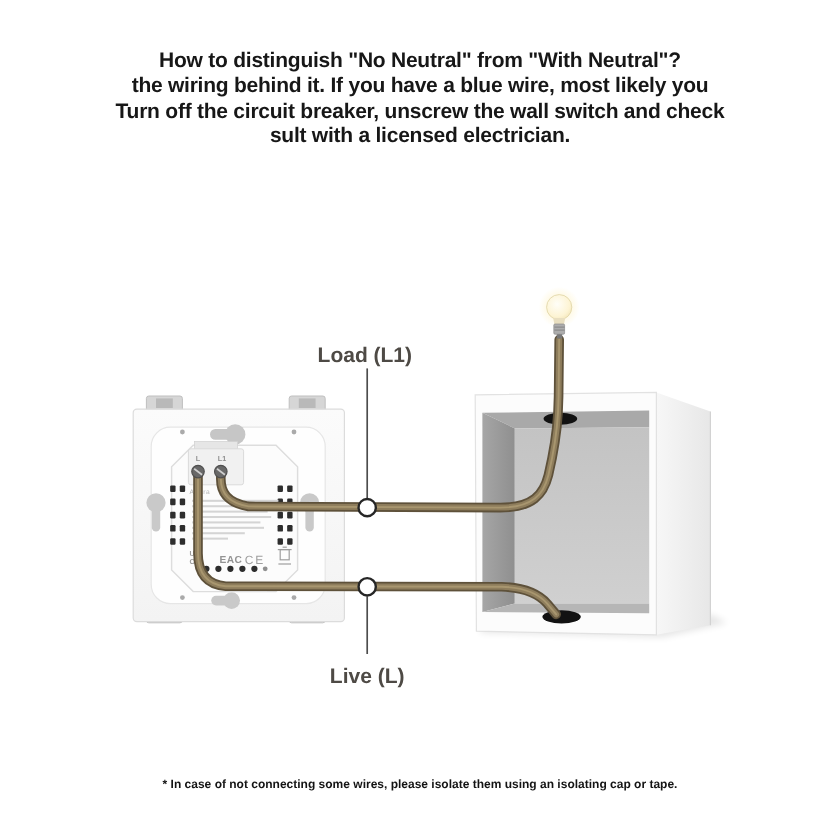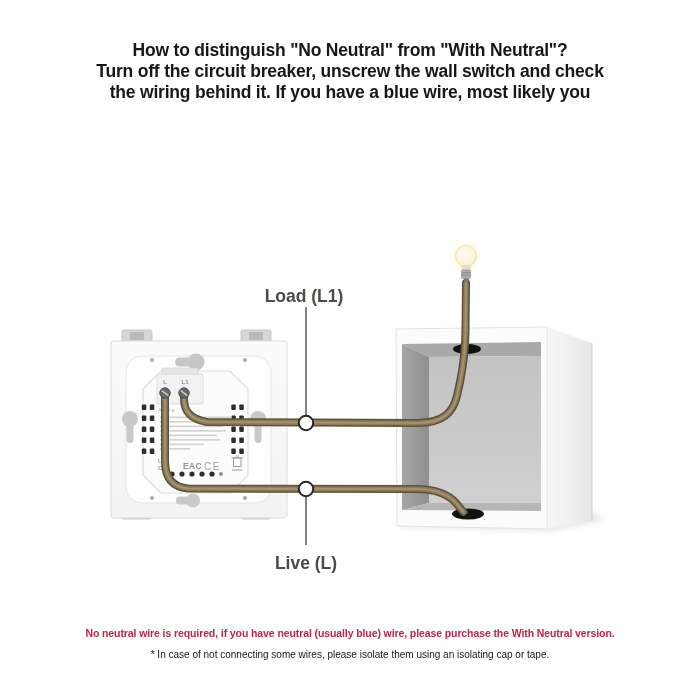--- a/index.html
+++ b/index.html
@@ -5,32 +5,33 @@
   html,body{margin:0;padding:0;background:#e9e9e9;}
   .page{position:relative;width:700px;height:700px;background:#ffffff;overflow:hidden;
         font-family:"Liberation Sans",sans-serif;}
   .heading{position:absolute;top:40px;left:28px;right:28px;text-align:center;
            font-weight:bold;font-size:17.5px;line-height:20.8px;color:#171717;
            letter-spacing:-0.2px;}
   .diagram-svg{position:absolute;left:0;top:0;width:700px;height:700px;}
   .note-red{position:absolute;top:627px;left:10px;right:10px;text-align:center;
             font-weight:bold;font-size:10.5px;color:#c22347;letter-spacing:-0.1px;}
   .note-black{position:absolute;top:649px;left:10px;right:10px;text-align:center;
-              font-weight:normal;font-size:10px;color:#141414;}
+              font-weight:bold;font-size:10px;color:#141414;}
   svg text{font-family:"Liberation Sans",sans-serif;}
 </style>
 </head>
 <body>
 
 <div class="page">
 
   <div class="heading">
     <div>How to distinguish "No Neutral" from "With Neutral"?</div>
+    <div>the wiring behind it. If you have a blue wire, most likely you</div>
     <div>Turn off the circuit breaker, unscrew the wall switch and check</div>
-    <div>the wiring behind it. If you have a blue wire, most likely you</div>
+    <div>sult with a licensed electrician.</div>
   </div>
 
   <svg class="diagram-svg" viewBox="0 0 700 700">
     <defs>
       <linearGradient id="gradRight" x1="0" y1="0" x2="1" y2="0">
         <stop offset="0" stop-color="#f7f7f7"></stop>
           <stop offset="1" stop-color="#e7e7e7"></stop>
       </linearGradient>
       <linearGradient id="gradLeft" x1="0" y1="0" x2="1" y2="0">
         <stop offset="0" stop-color="#a6a6a6"></stop>
@@ -214,16 +215,15 @@
     </g>
 
     <line x1="306" y1="307" x2="306" y2="415" stroke="#4c4c4c" stroke-width="1.4"></line>
     <line x1="306" y1="497" x2="306" y2="545" stroke="#4c4c4c" stroke-width="1.4"></line>
     <circle cx="306" cy="423" r="7.2" fill="#ffffff" stroke="#262626" stroke-width="2"></circle>
     <circle cx="306" cy="489" r="7.2" fill="#ffffff" stroke="#262626" stroke-width="2"></circle>
     <text x="304" y="302" text-anchor="middle" font-size="17.5" font-weight="bold" fill="#4e4a45">Load (L1)</text>
     <text x="306" y="569" text-anchor="middle" font-size="17.5" font-weight="bold" fill="#4e4a45">Live (L)</text>
   </svg>
 
-  <div class="note-red">No neutral wire is required, if you have neutral (usually blue) wire, please purchase the With Neutral version.</div>
   <div class="note-black">* In case of not connecting some wires, please isolate them using an isolating cap or tape.</div>
 
 </div>
 
 </body></html>

